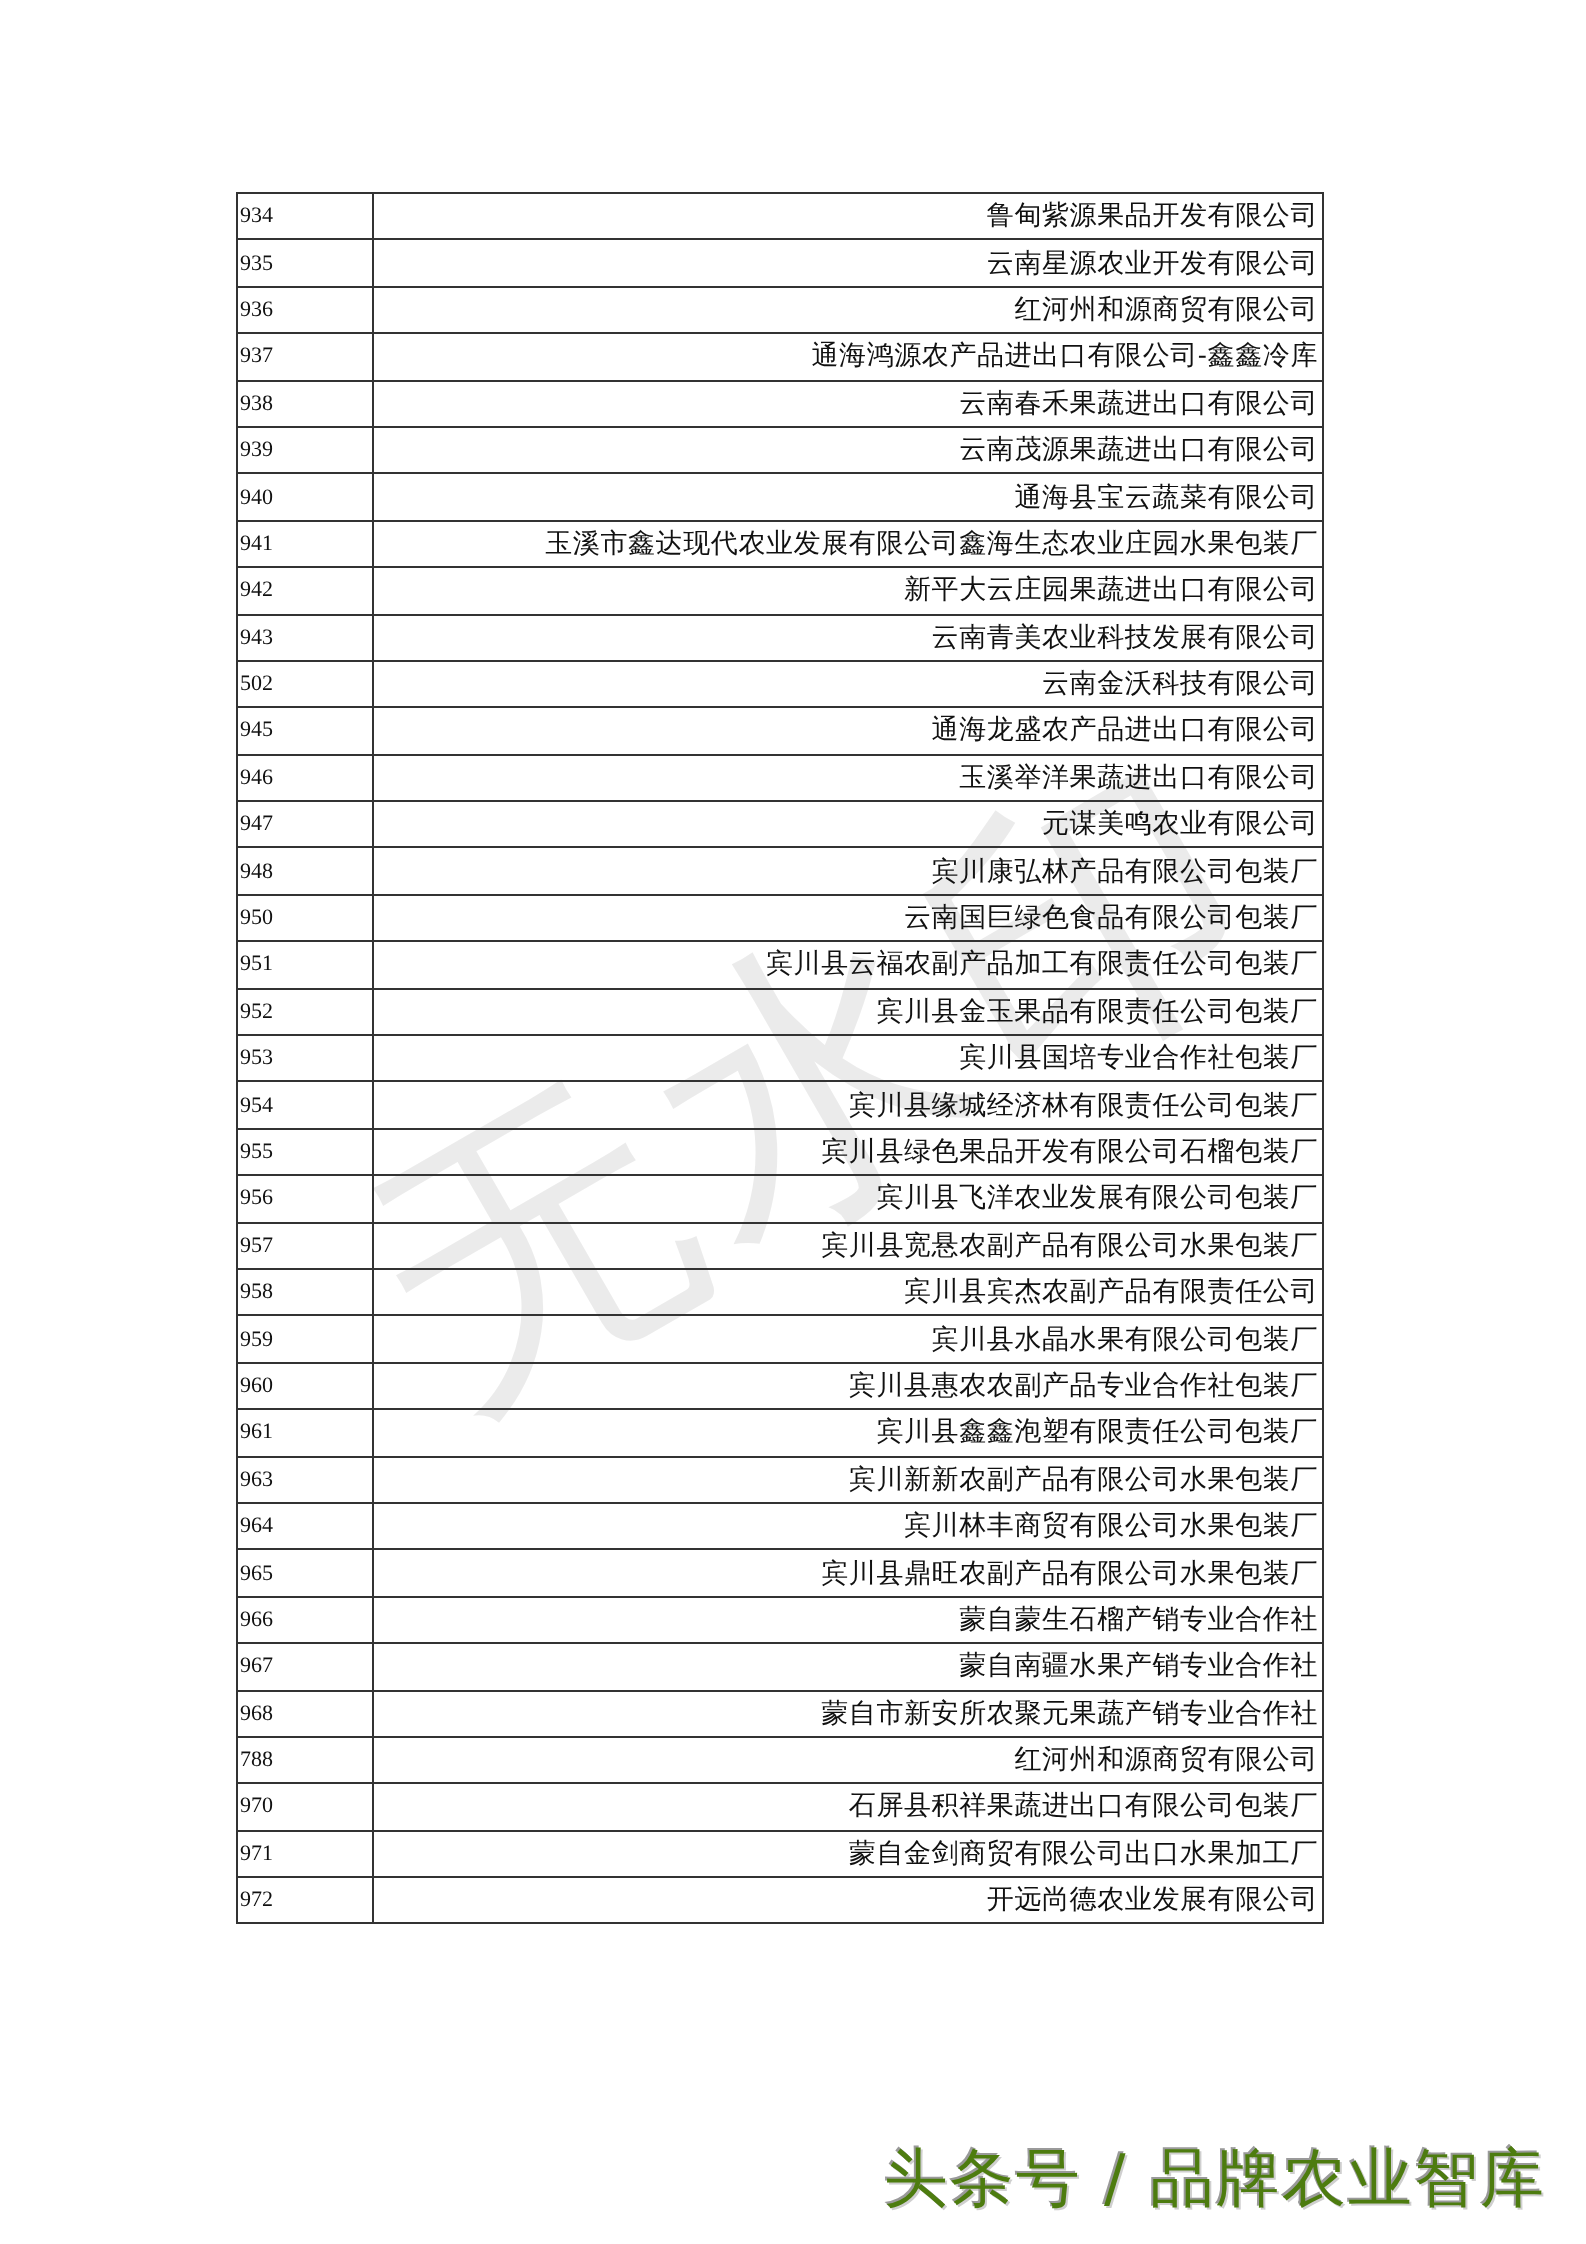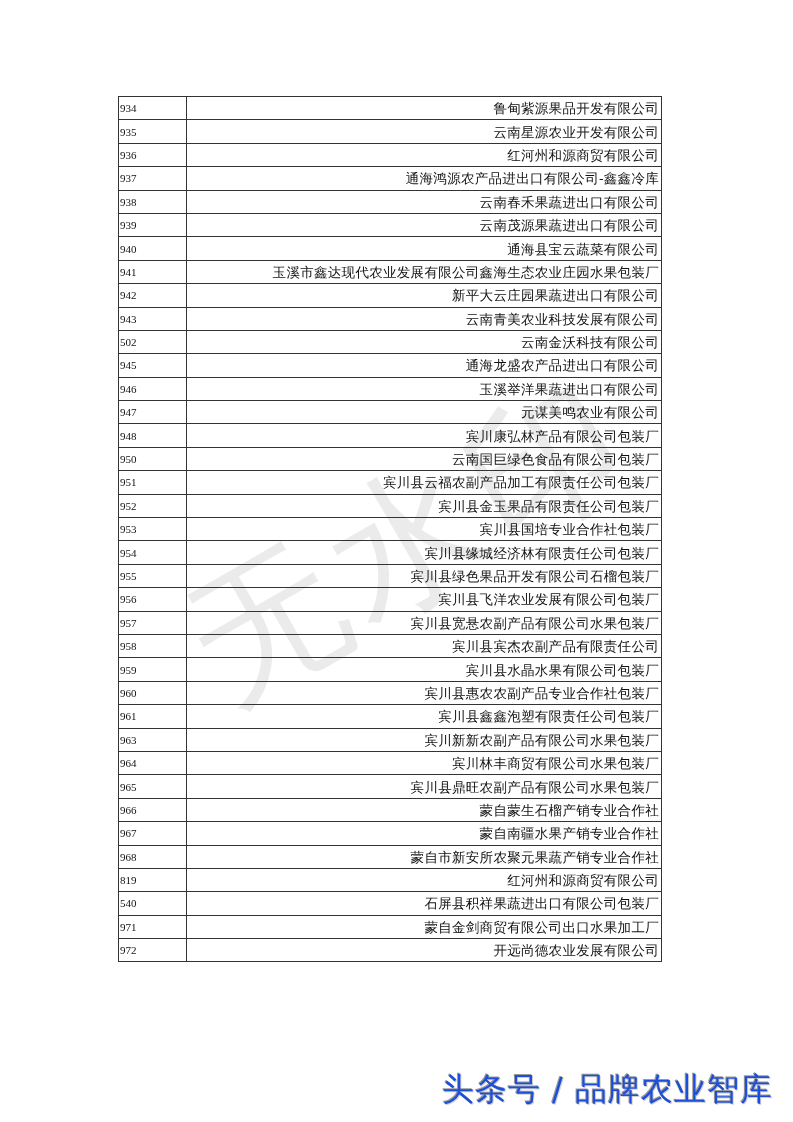--- a/index.html
+++ b/index.html
@@ -65,21 +65,21 @@
       white-space: nowrap;
       line-height: 220px;
       text-align: center;
     }
     .footer-mark {
       position: absolute;
       right: 20px;
       top: 1068px;
       font-family: "DejaVu Sans", sans-serif;
       font-size: 32px;
-      color: #1d4ed8;
+      color: #4d7c0f;
       letter-spacing: 1px;
       text-shadow: -1px -1px 0 #9a9a9a, 1px 1px 0 #cfcfcf;
       white-space: nowrap;
     }
   </style>
 </head>
 <body>
 
 <div class="page">
 
@@ -213,25 +213,25 @@
         </tr>
         <tr>
           <td class="num">967</td>
           <td class="name">蒙自南疆水果产销专业合作社</td>
         </tr>
         <tr>
           <td class="num">968</td>
           <td class="name">蒙自市新安所农聚元果蔬产销专业合作社</td>
         </tr>
         <tr>
-          <td class="num">819</td>
+          <td class="num">788</td>
           <td class="name">红河州和源商贸有限公司</td>
         </tr>
         <tr>
-          <td class="num">540</td>
+          <td class="num">970</td>
           <td class="name">石屏县积祥果蔬进出口有限公司包装厂</td>
         </tr>
         <tr>
           <td class="num">971</td>
           <td class="name">蒙自金剑商贸有限公司出口水果加工厂</td>
         </tr>
         <tr>
           <td class="num">972</td>
           <td class="name">开远尚德农业发展有限公司</td>
         </tr>

